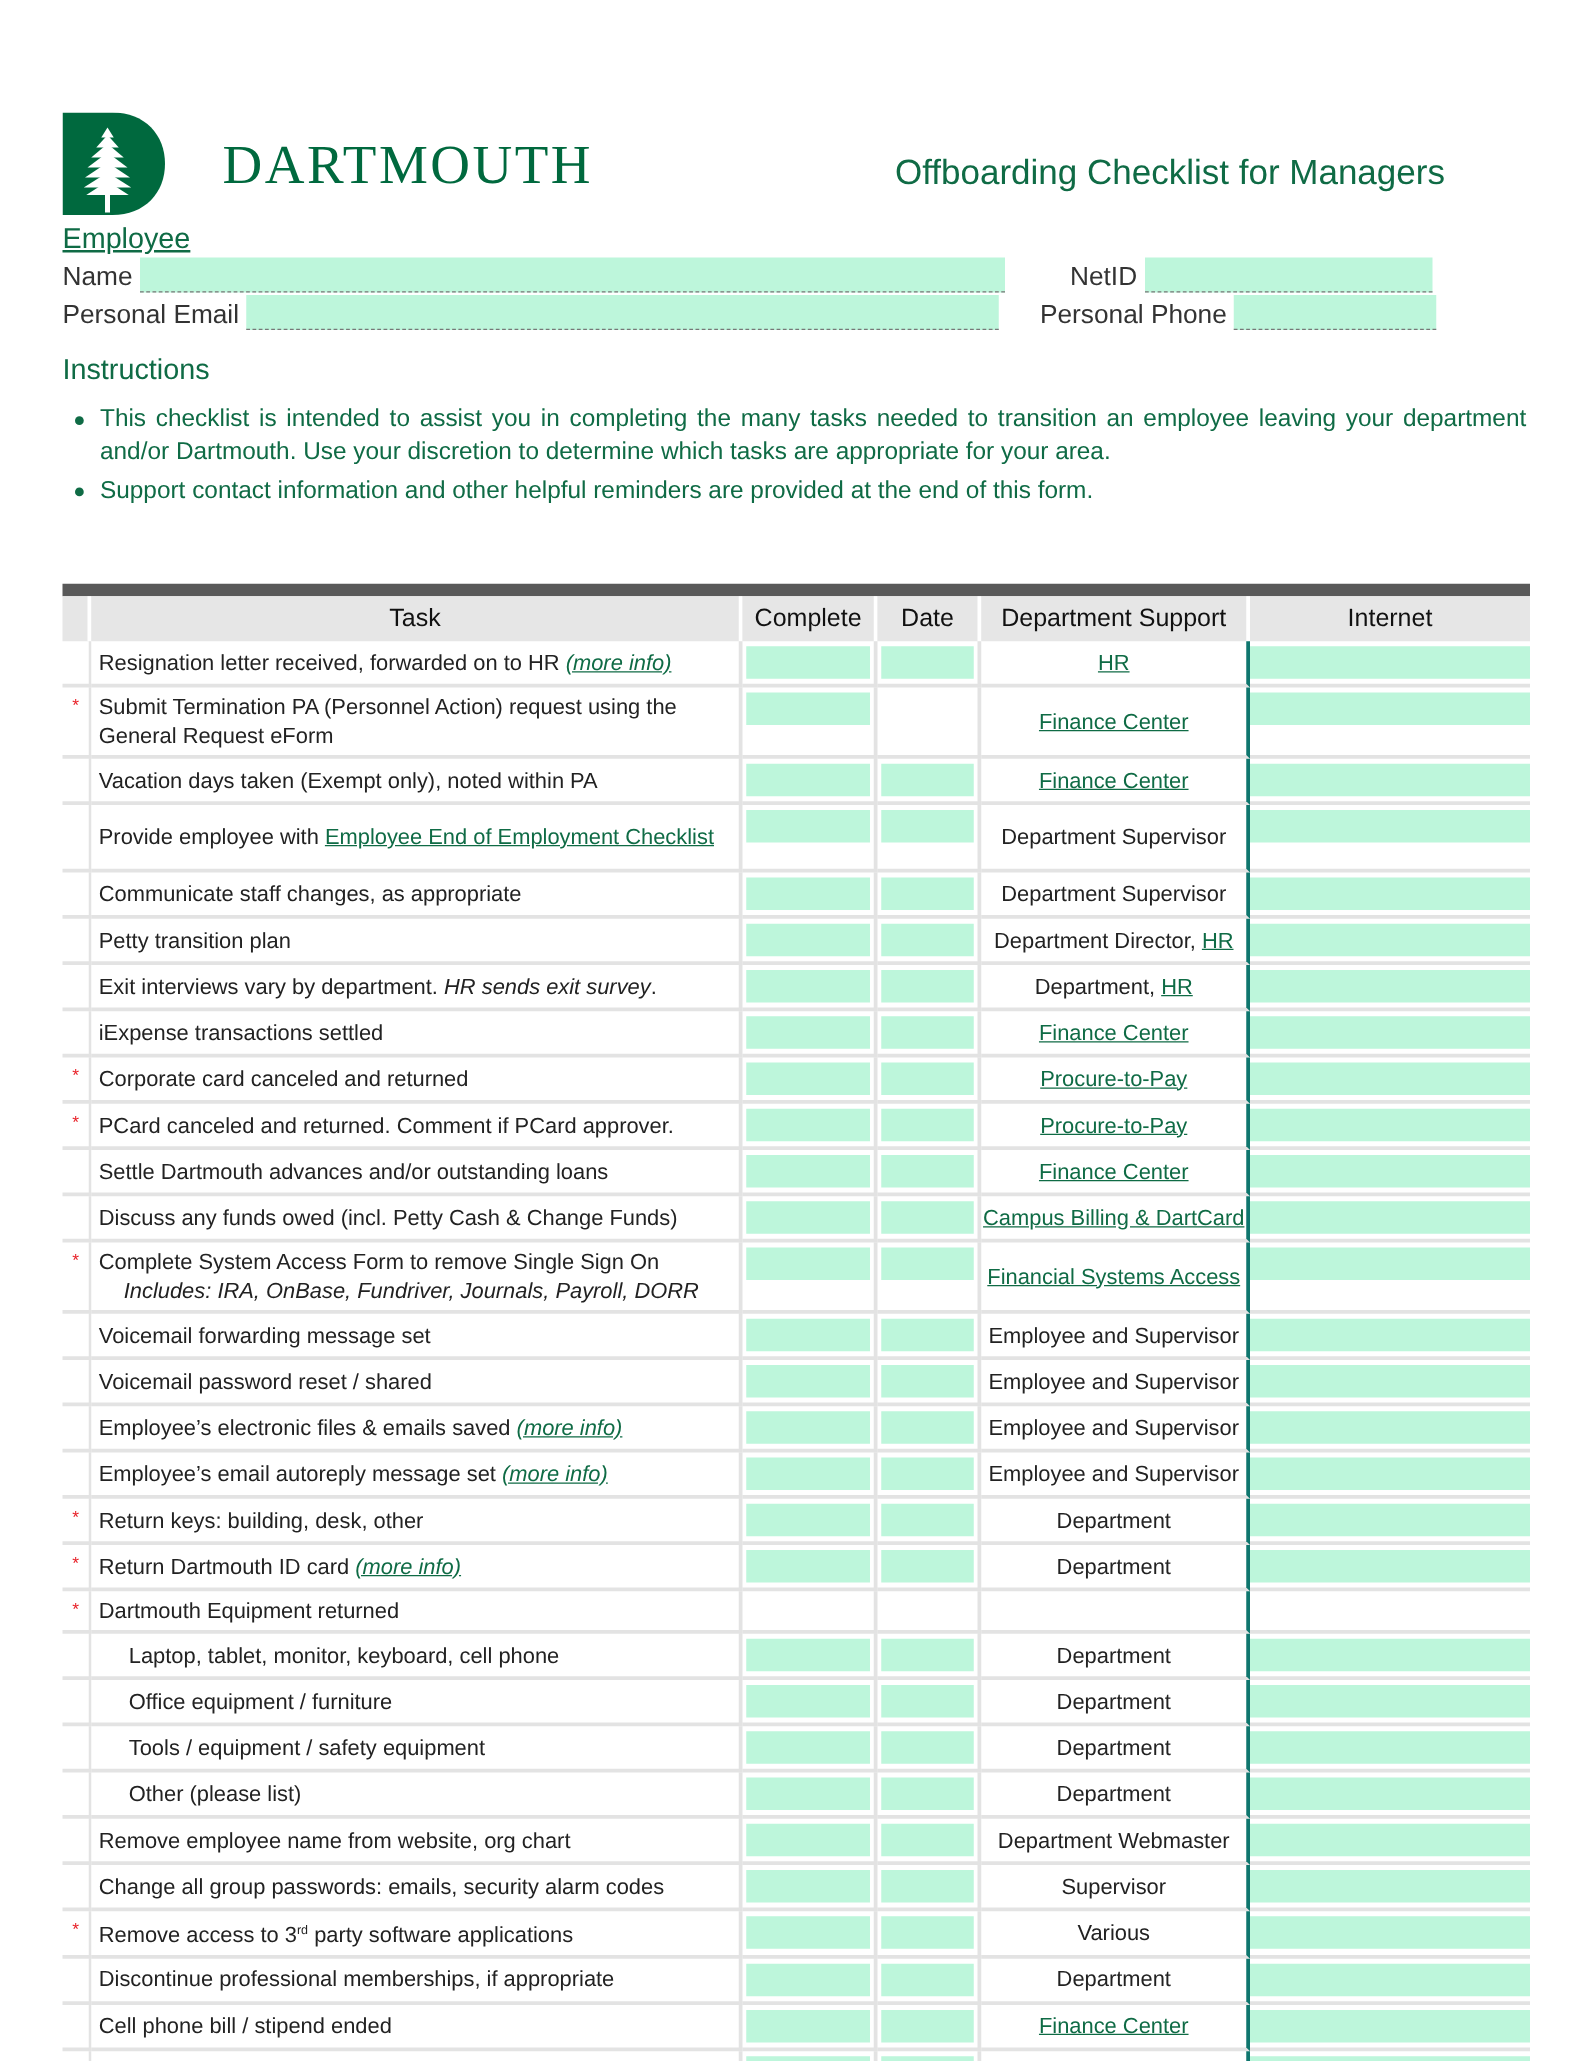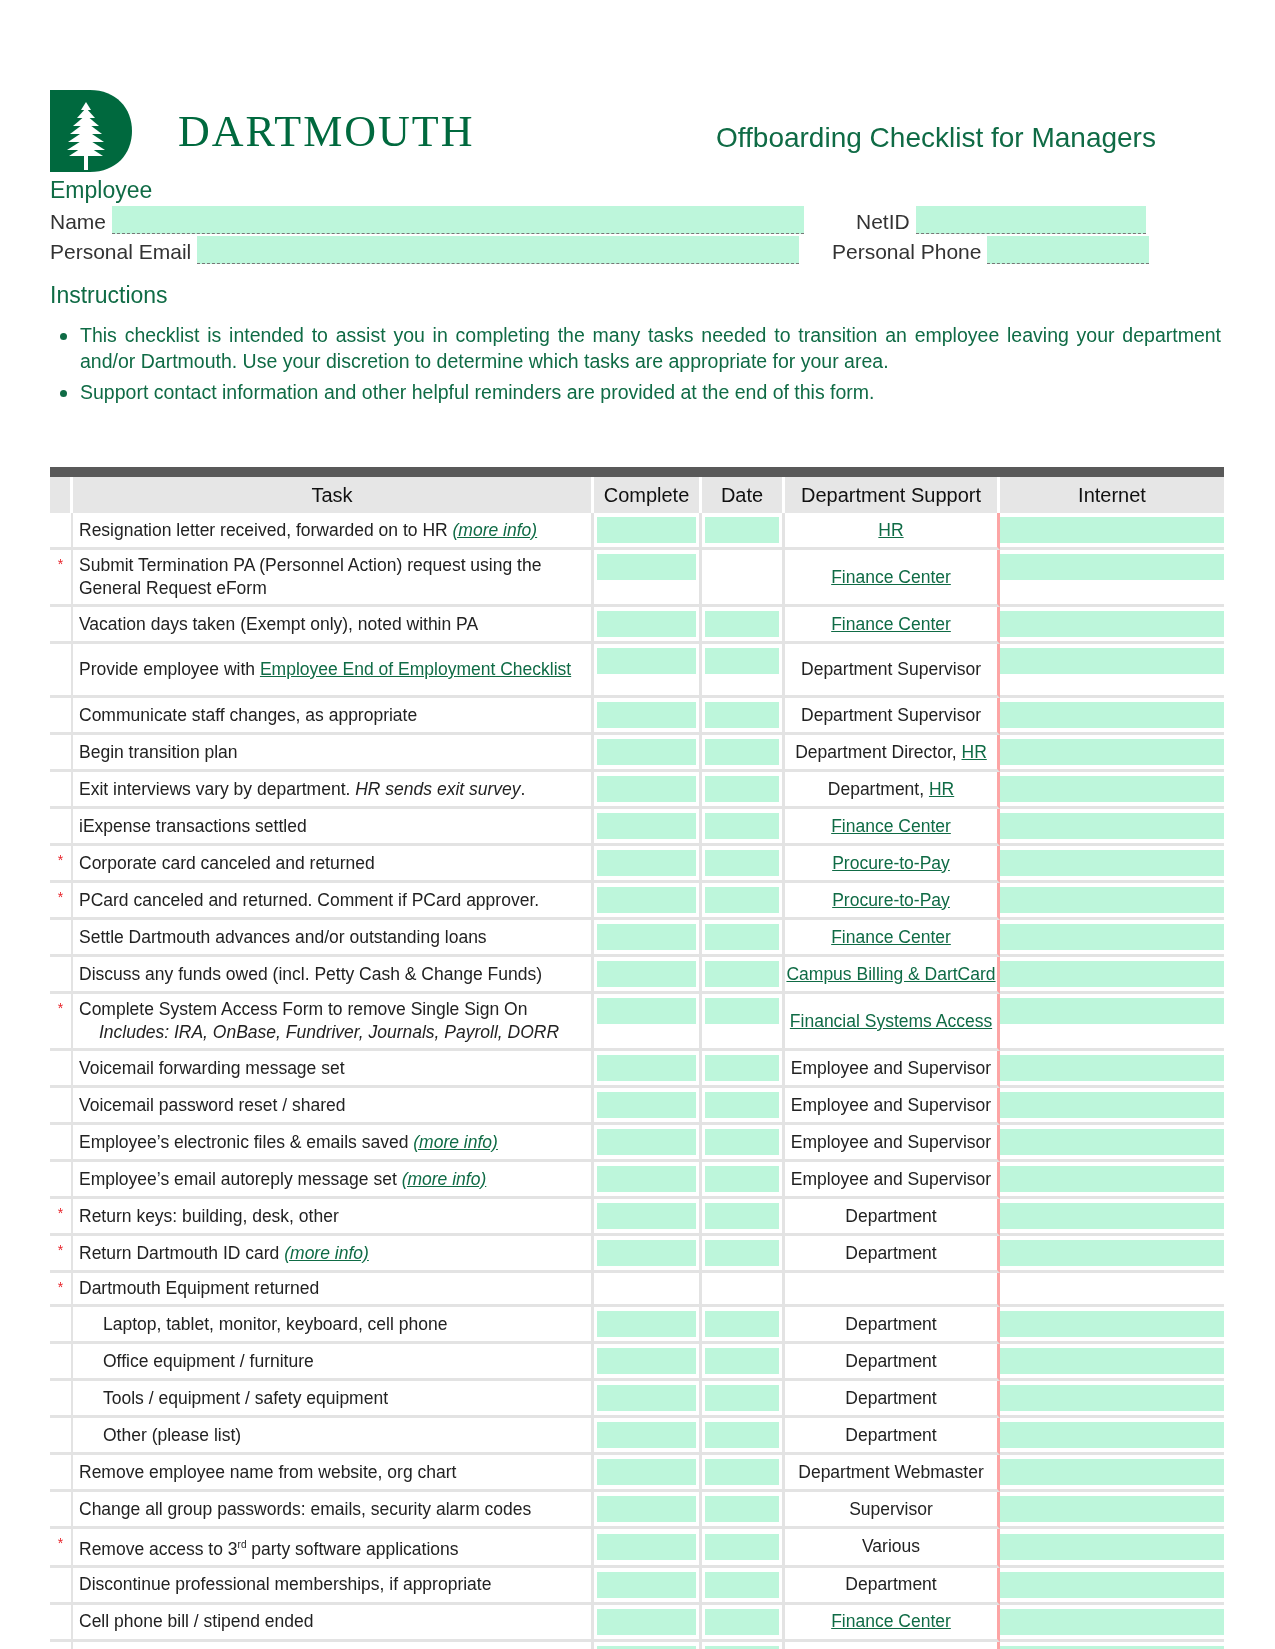--- a/index.html
+++ b/index.html
@@ -17,21 +17,21 @@
   .red{color:#e8232a;}
   .topbar{position:absolute;left:50px;top:467px;width:1174px;height:10px;background:#595959;}
   table.cl{position:absolute;left:50px;top:477px;width:1174px;border-collapse:separate;border-spacing:0;font-size:17.5px;}
   table.cl th{background:#e6e6e6;font-weight:normal;font-size:20px;height:34px;color:#111;border-right:3px solid #fff;}
   table.cl td{border-bottom:3px solid #e3e3e3;padding:0;vertical-align:middle;}
   td.star{width:18px;color:#e8232a;text-align:center;vertical-align:top !important;padding-top:6px !important;font-size:14px;border-right:2px solid #e3e3e3;}
   td.task{width:484px;padding:4px 4px 4px 6px !important;border-right:3px solid #e3e3e3;line-height:23px;}
   td.task.ind{padding-left:30px !important;}
   td.cbox{width:99px;border-right:3px solid #e3e3e3;padding:4px 3px !important;}
   td.dbox{width:74px;border-right:3px solid #e3e3e3;padding:4px 3px !important;}
-  td.sup{width:212px;text-align:center;border-right:3px solid #fca5a5;}
+  td.sup{width:212px;text-align:center;border-right:3px solid #0f766e;}
   td.cmt{padding:4px 0 !important;}
   .gcell{background:#bdf6db;height:26px;width:100%;}
   a.lnk{color:#0f6b45;text-decoration:underline;}
   .more{font-style:italic;color:#0f6b45;text-decoration:underline;}
   .sub-ital{display:block;font-style:italic;padding-left:20px;}
   sup{font-size:10px;}
 </style>
 </head>
 <body>
 
@@ -44,21 +44,21 @@
     <path d="M36 25 L23 36 L49 36 Z"></path>
     <path d="M36 32 L20 44 L52 44 Z"></path>
     <path d="M36 40 L18 52 L54 52 Z"></path>
     <path d="M36 48 L17 60 L55 60 Z"></path>
     <path d="M36 55 L19 66 L53 66 Z"></path>
   </g>
 </svg>
 <div class="wordmark">DARTMOUTH</div>
 <div class="doc-title">Offboarding Checklist for Managers</div>
 
-<div class="section-h" style="top:177px;">Employee</div>
+<div class="section-h" style="top:177px;text-decoration:underline;">Employee</div>
 <div class="field-line" style="left:50px;top:206px;">
   <span>Name</span>
   <div class="fill" style="width:692px;"></div>
 </div>
 <div class="field-line" style="left:856px;top:206px;">
   <span>NetID</span>
   <div class="fill" style="width:230px;"></div>
 </div>
 <div class="field-line" style="left:50px;top:236px;">
   <span>Personal Email</span>
@@ -151,21 +151,21 @@
         <td class="dbox" style="vertical-align: middle;">
           <div class="gcell"></div>
         </td>
         <td class="sup"><span>Department Supervisor</span></td>
         <td class="cmt" style="vertical-align: middle;">
           <div class="gcell"></div>
         </td>
       </tr>
       <tr style="height: 34px;">
         <td class="star"></td>
-        <td class="task"><span>Begin transition plan</span></td>
+        <td class="task"><span>Petty transition plan</span></td>
         <td class="cbox" style="vertical-align: middle;">
           <div class="gcell"></div>
         </td>
         <td class="dbox" style="vertical-align: middle;">
           <div class="gcell"></div>
         </td>
         <td class="sup"><span>Department Director, </span><a class="lnk">HR</a></td>
         <td class="cmt" style="vertical-align: middle;">
           <div class="gcell"></div>
         </td>

